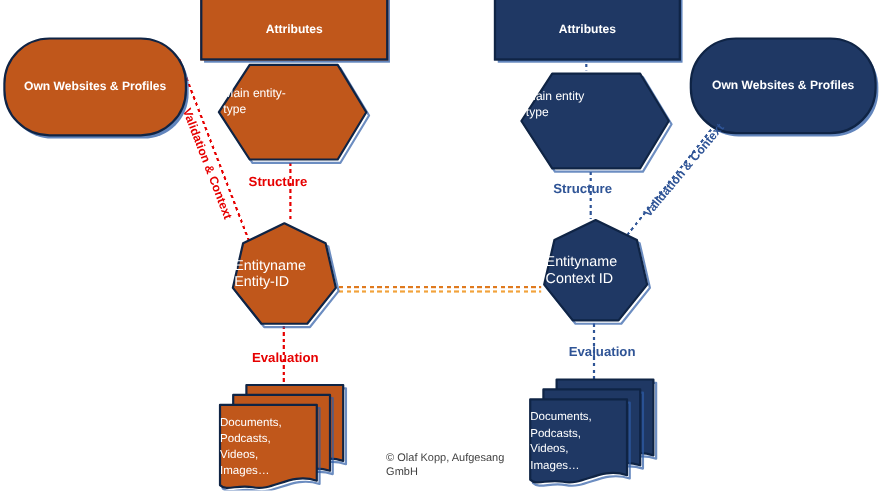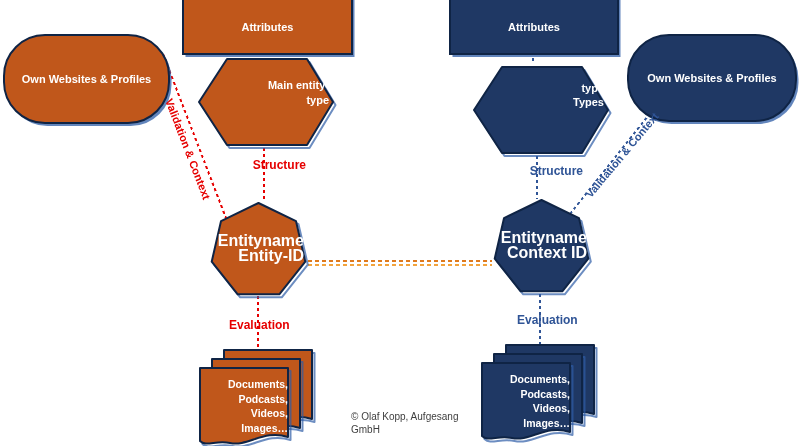--- a/index.html
+++ b/index.html
@@ -16,37 +16,37 @@
          border:2px solid var(--border-navy); box-shadow:2.5px 3px 0 -1px rgba(46,92,166,.75); z-index:2;}
   .orange-bg{background:var(--orange);}
   .blue-bg{background:var(--dark-blue);}
   .rounded{border-radius:42px;margin-top:24px;}
 
   svg.shape-svg{position:absolute; overflow:visible; z-index:2;}
   .orange-fill{fill:var(--orange); stroke:var(--border-navy); stroke-width:2; stroke-linejoin:round;}
   .blue-fill{fill:var(--dark-blue); stroke:var(--border-navy); stroke-width:2; stroke-linejoin:round;}
   .glow-stroke{fill:none; stroke:var(--glow-blue); stroke-width:2; opacity:.7; stroke-linejoin:round;}
 
-  .overlay-text{position:absolute; text-align:right; color:var(--text-white); font-weight:bold; z-index:4;}
+  .overlay-text{position:absolute; text-align:left; color:var(--text-white); font-weight:normal; z-index:4;}
   .hex-text{font-size:11px; line-height:14.5px;}
   .hex-text-r{font-size:11px; line-height:13.5px;}
-  .hept-text{font-size:16px; line-height:15px;}
+  .hept-text{font-size:13px; line-height:15px;}
   .doc-text{font-size:10.5px; line-height:14.5px;}
   .overlay-text span{display:block;}
 
   .vline{position:absolute; width:2px; z-index:1;
          background:repeating-linear-gradient(180deg, currentColor 0 3px, transparent 3px 6px);}
   .dline{position:absolute; height:2px; transform-origin:0 50%; z-index:1;
          background:repeating-linear-gradient(90deg, currentColor 0 3px, transparent 3px 6px);}
   .hline{position:absolute; height:2px; z-index:1;
          background:repeating-linear-gradient(90deg, currentColor 0 4px, transparent 4px 7px);}
   .red-c{color:var(--red);}
   .blue-c{color:var(--label-blue);}
 
-  .conn-label{position:absolute; font-weight:bold; font-size:12px; z-index:3; text-align:right; line-height:12.5px;}
+  .conn-label{position:absolute; font-weight:bold; font-size:12px; z-index:3; text-align:left; line-height:12.5px;}
   .rot-label{position:absolute; font-weight:bold; font-size:11px; z-index:3; text-align:center; white-space:nowrap;}
   .red-t{color:var(--red);}
   .blue-t{color:var(--label-blue);}
 
   .copyright{position:absolute; left:330px; top:411px; width:132px; font-size:10px;
              line-height:12.5px; color:var(--copyright-gray); z-index:3;margin-left:21px;}
 </style>
 </head>
 <body>
 
@@ -119,22 +119,22 @@
 
   <div class="shape blue-bg rounded" style="left:627px; top:10px; width:170px; height:88px;">
     <span>Own Websites &amp; Profiles</span>
   </div>
 
   <svg class="shape-svg" style="left:472px; top:64px;" width="138" height="92" viewBox="0 0 138 92">
     <polygon class="glow-stroke" points="4.5,49 32.5,6 112.5,6 138.5,49 112.5,92 32.5,92"></polygon>
     <polygon class="blue-fill" points="2,46 30,3 110,3 136,46 110,89 30,89"></polygon>
   </svg>
   <div class="overlay-text hex-text-r" style="left:478px; top:82px; width:126px;">
+    <span>Main entity</span>
     <span>type</span>
-    <span>Types</span>
   </div>
 
   <svg class="shape-svg" style="left:491px; top:197px;" width="101" height="100" viewBox="0 0 101 100">
     <polygon class="glow-stroke" points="53,6 90.5,24.1 99.8,64.7 73.8,97.3 32.2,97.3 6.2,64.7 15.5,24.1"></polygon>
     <polygon class="blue-fill" points="50.5,3 88,21.1 97.3,61.7 71.3,94.3 29.7,94.3 3.7,61.7 13,21.1"></polygon>
   </svg>
   <div class="overlay-text hept-text" style="left:496px; top:230px; width:91px;">
     <span>Entityname</span>
     <span>Context ID</span>
   </div>

